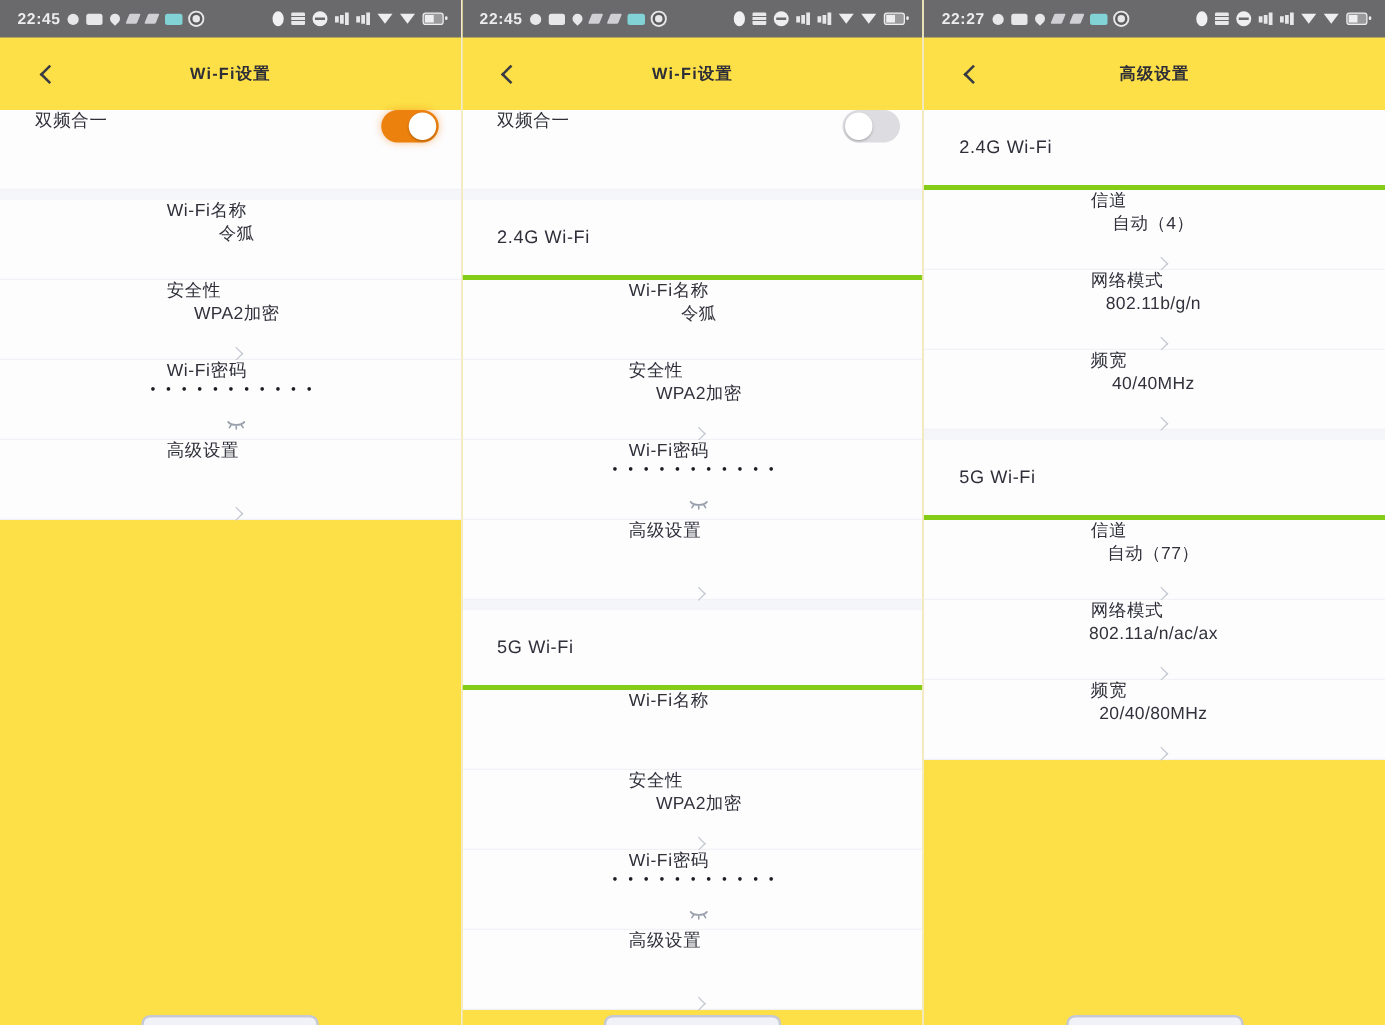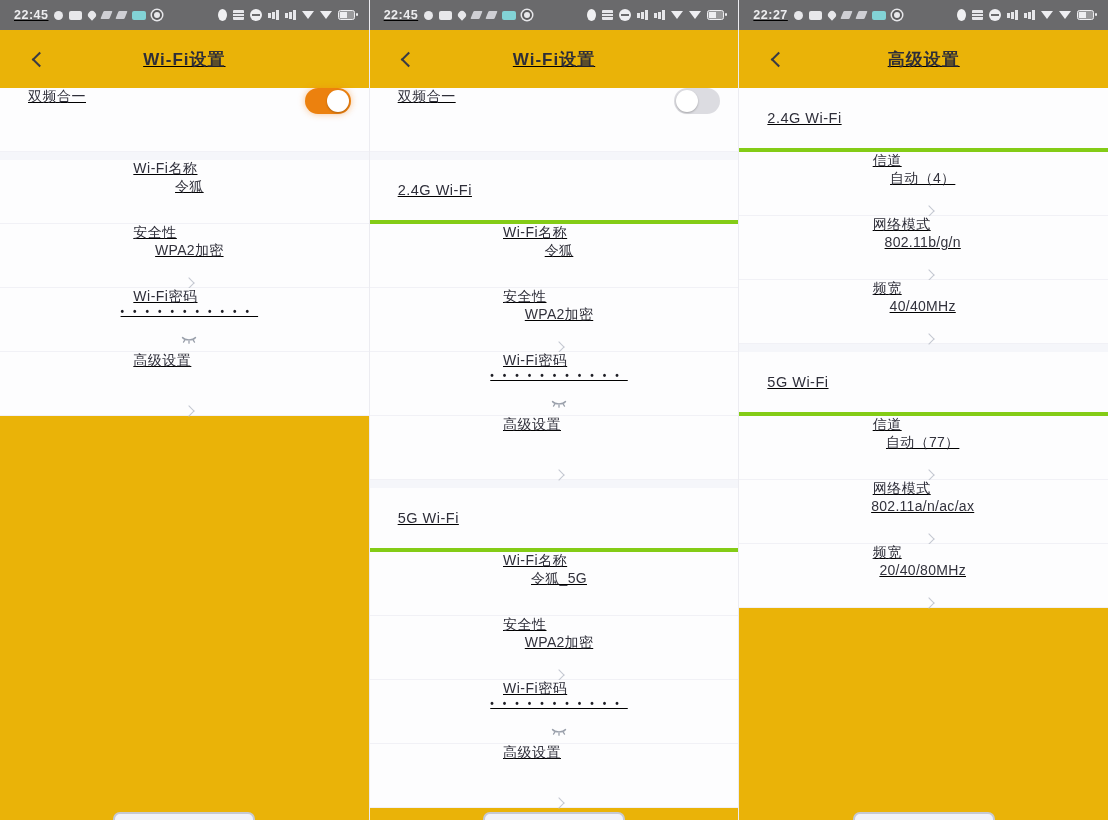--- a/index.html
+++ b/index.html
@@ -1,19 +1,19 @@
 <!DOCTYPE html>
 <html><head>
 <meta charset="utf-8">
 <style>
   * { margin:0; padding:0; box-sizing:border-box; }
   html,body { width:1108px; height:820px; overflow:hidden; background:#fff;
     font-family:"Liberation Sans","DejaVu Sans",sans-serif; }
   .screens { display:flex; width:1108px; height:820px; }
-  .panel { flex:1 1 0; position:relative; background:#eab308; overflow:hidden;text-decoration:underline; }
+  .panel { flex:1 1 0; position:relative; background:#fde047; overflow:hidden; }
   .panel + .panel { border-left:1px solid #ececf1; }
 
   
   .statusbar { height:30px; background:#6a6a6c; display:flex; align-items:center;
     padding:0 14px; color:#ededef; font-size:12.5px; font-weight:700; letter-spacing:.5px; }
   .sb-left,.sb-right { display:flex; align-items:center; }
   .sb-right { margin-left:auto; }
   .sb-ic { display:inline-block; margin-left:6px; }
   .ic-dot   { width:9px;  height:9px;  border-radius:50%; background:#e7e7ea; }
   .ic-rect  { width:13px; height:9px;  border-radius:2px; background:#e7e7ea; }
@@ -34,21 +34,21 @@
   .ic-batt  { width:17px; height:10px; border:1.5px solid #eeeef1; border-radius:2.5px; position:relative; background:#9a9a9c; }
   .ic-batt::before { content:""; position:absolute; left:1px; top:1px; bottom:1px; width:7px; background:#eeeef1; }
   .ic-batt::after  { content:""; position:absolute; right:-4px; top:2px; width:2px; height:3px; background:#eeeef1; border-radius:1px; }
 
   
   .navbar { height:58px; position:relative; display:flex; align-items:center; justify-content:center; }
   .back-btn { position:absolute; left:22px; top:50%; transform:translateY(-50%); width:30px; height:30px;
     display:flex; align-items:center; justify-content:center; cursor:pointer; }
   .back-chev { width:11px; height:11px; border-left:2px solid #3a3a44; border-bottom:2px solid #3a3a44;
     transform:rotate(45deg); margin-left:4px; }
-  .nav-title { font-size:17px; font-weight:700; color:#2e2e38; letter-spacing:1px; }
+  .nav-title { font-size:13px; font-weight:700; color:#2e2e38; letter-spacing:1px; }
 
   
   .row { height:64px; display:flex; align-items:center; padding:0 18px 0 28px;
     position:relative; border-bottom:1px solid #f1f1f6; background:#fdfdfe;flex-direction:column; }
   .row:last-child { border-bottom:1px solid #f1f1f6; }
   .row .label { width:112px; flex:none; font-size:14px; color:#2f2f3a; letter-spacing:.5px; }
   .row .value { flex:1; font-size:14px; color:#32323c; letter-spacing:.3px; }
   .row .value.dots { font-size:10px; font-weight:700; letter-spacing:9px; color:#1d1d24; }
   .row .value.right { text-align:right; margin-right:12px; }
   .chev { width:8px; height:8px; border-top:1.6px solid #c3c7d0; border-right:1.6px solid #c3c7d0;
@@ -217,21 +217,20 @@
       <span class="label">高级设置</span>
       <span class="value"></span>
       <span class="chev"></span>
     </div>
 
     <div class="group-gap"></div>
 
     <div class="sec-row">5G Wi-Fi</div>
     <div class="row">
       <span class="label">Wi-Fi名称</span>
-      <span class="value">令狐_5G</span>
     </div>
     <div class="row">
       <span class="label">安全性</span>
       <span class="value">WPA2加密</span>
       <span class="chev"></span>
     </div>
     <div class="row">
       <span class="label">Wi-Fi密码</span>
       <span class="value dots">•••••••••••</span>
       <span class="eye-btn">

